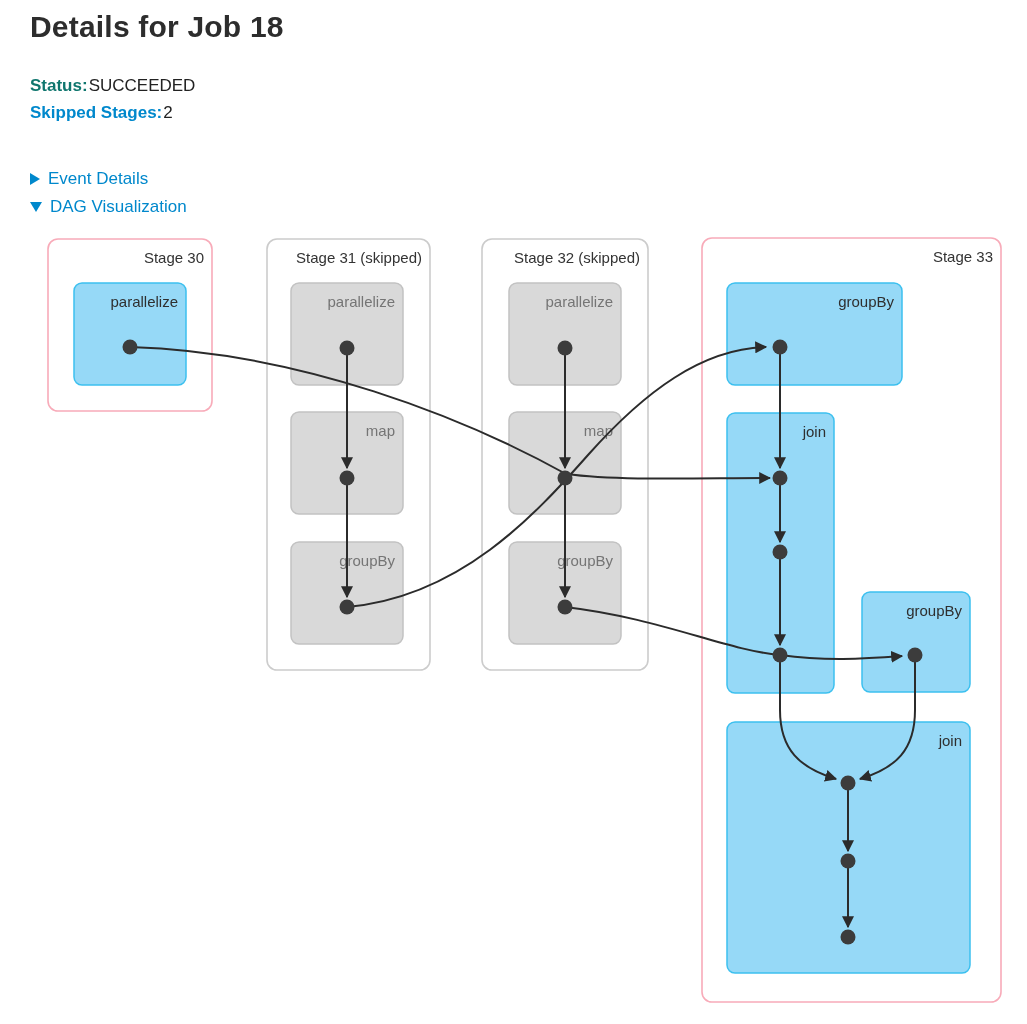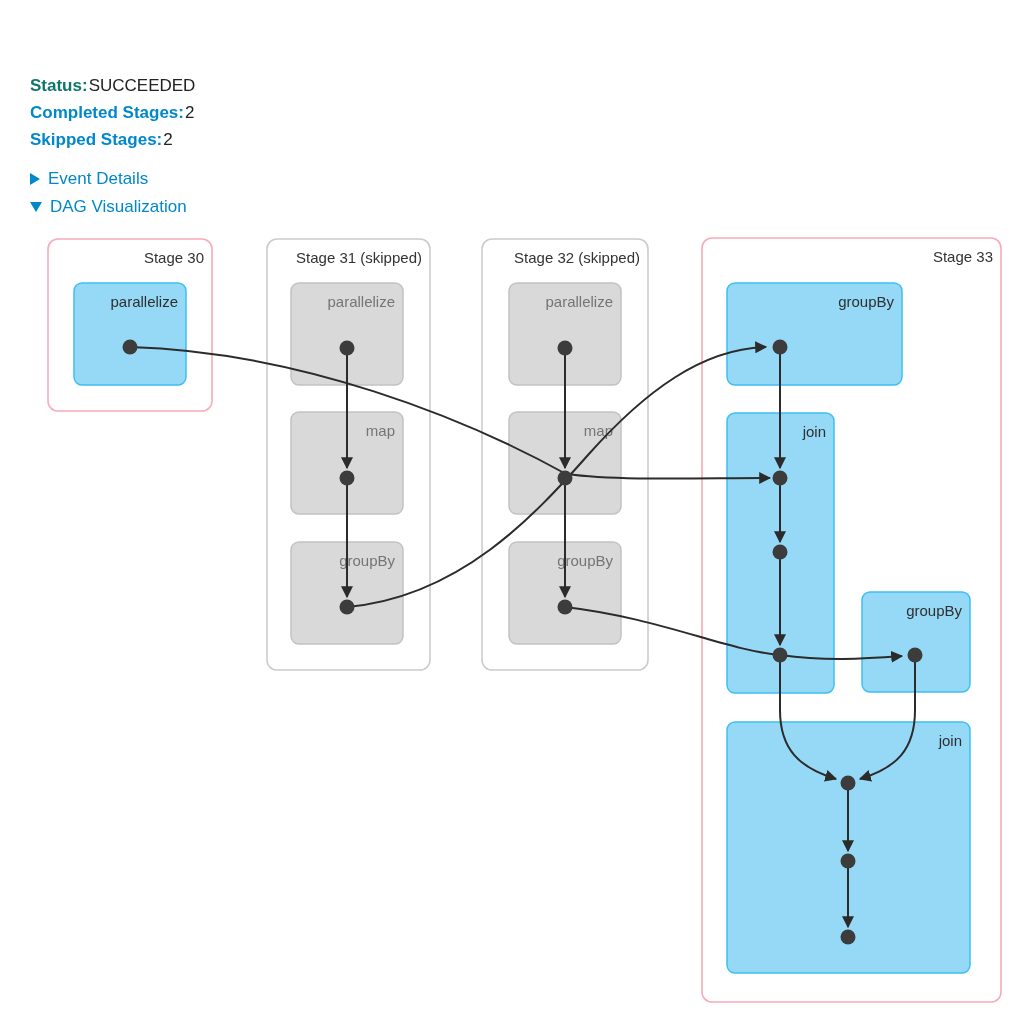--- a/index.html
+++ b/index.html
@@ -22,27 +22,25 @@
   .tri.right{border-left:10px solid #0088cc;border-top:6px solid transparent;border-bottom:6px solid transparent;}
   .tri.down{border-top:10px solid #0088cc;border-left:6px solid transparent;border-right:6px solid transparent;}
   svg.dag{position:absolute;left:0;top:0;}
   svg.dag text{font-family:"Liberation Sans",sans-serif;}
 </style>
 </head>
 <body>
 
 <div class="page">
 
+  <h1 class="title">Details for Job 18</h1>
 
   <div class="meta">
     <div class="row">
       <span class="lbl">Status:</span><span class="val">SUCCEEDED</span>
-    </div>
-    <div class="row">
-      <span class="lbl link">Completed Stages:</span><span class="val">2</span>
     </div>
     <div class="row">
       <span class="lbl link">Skipped Stages:</span><span class="val">2</span>
     </div>
   </div>
 
   <div class="toggles">
     <div class="toggle">
       <span class="tri right"></span>
       <span>Event Details</span>

